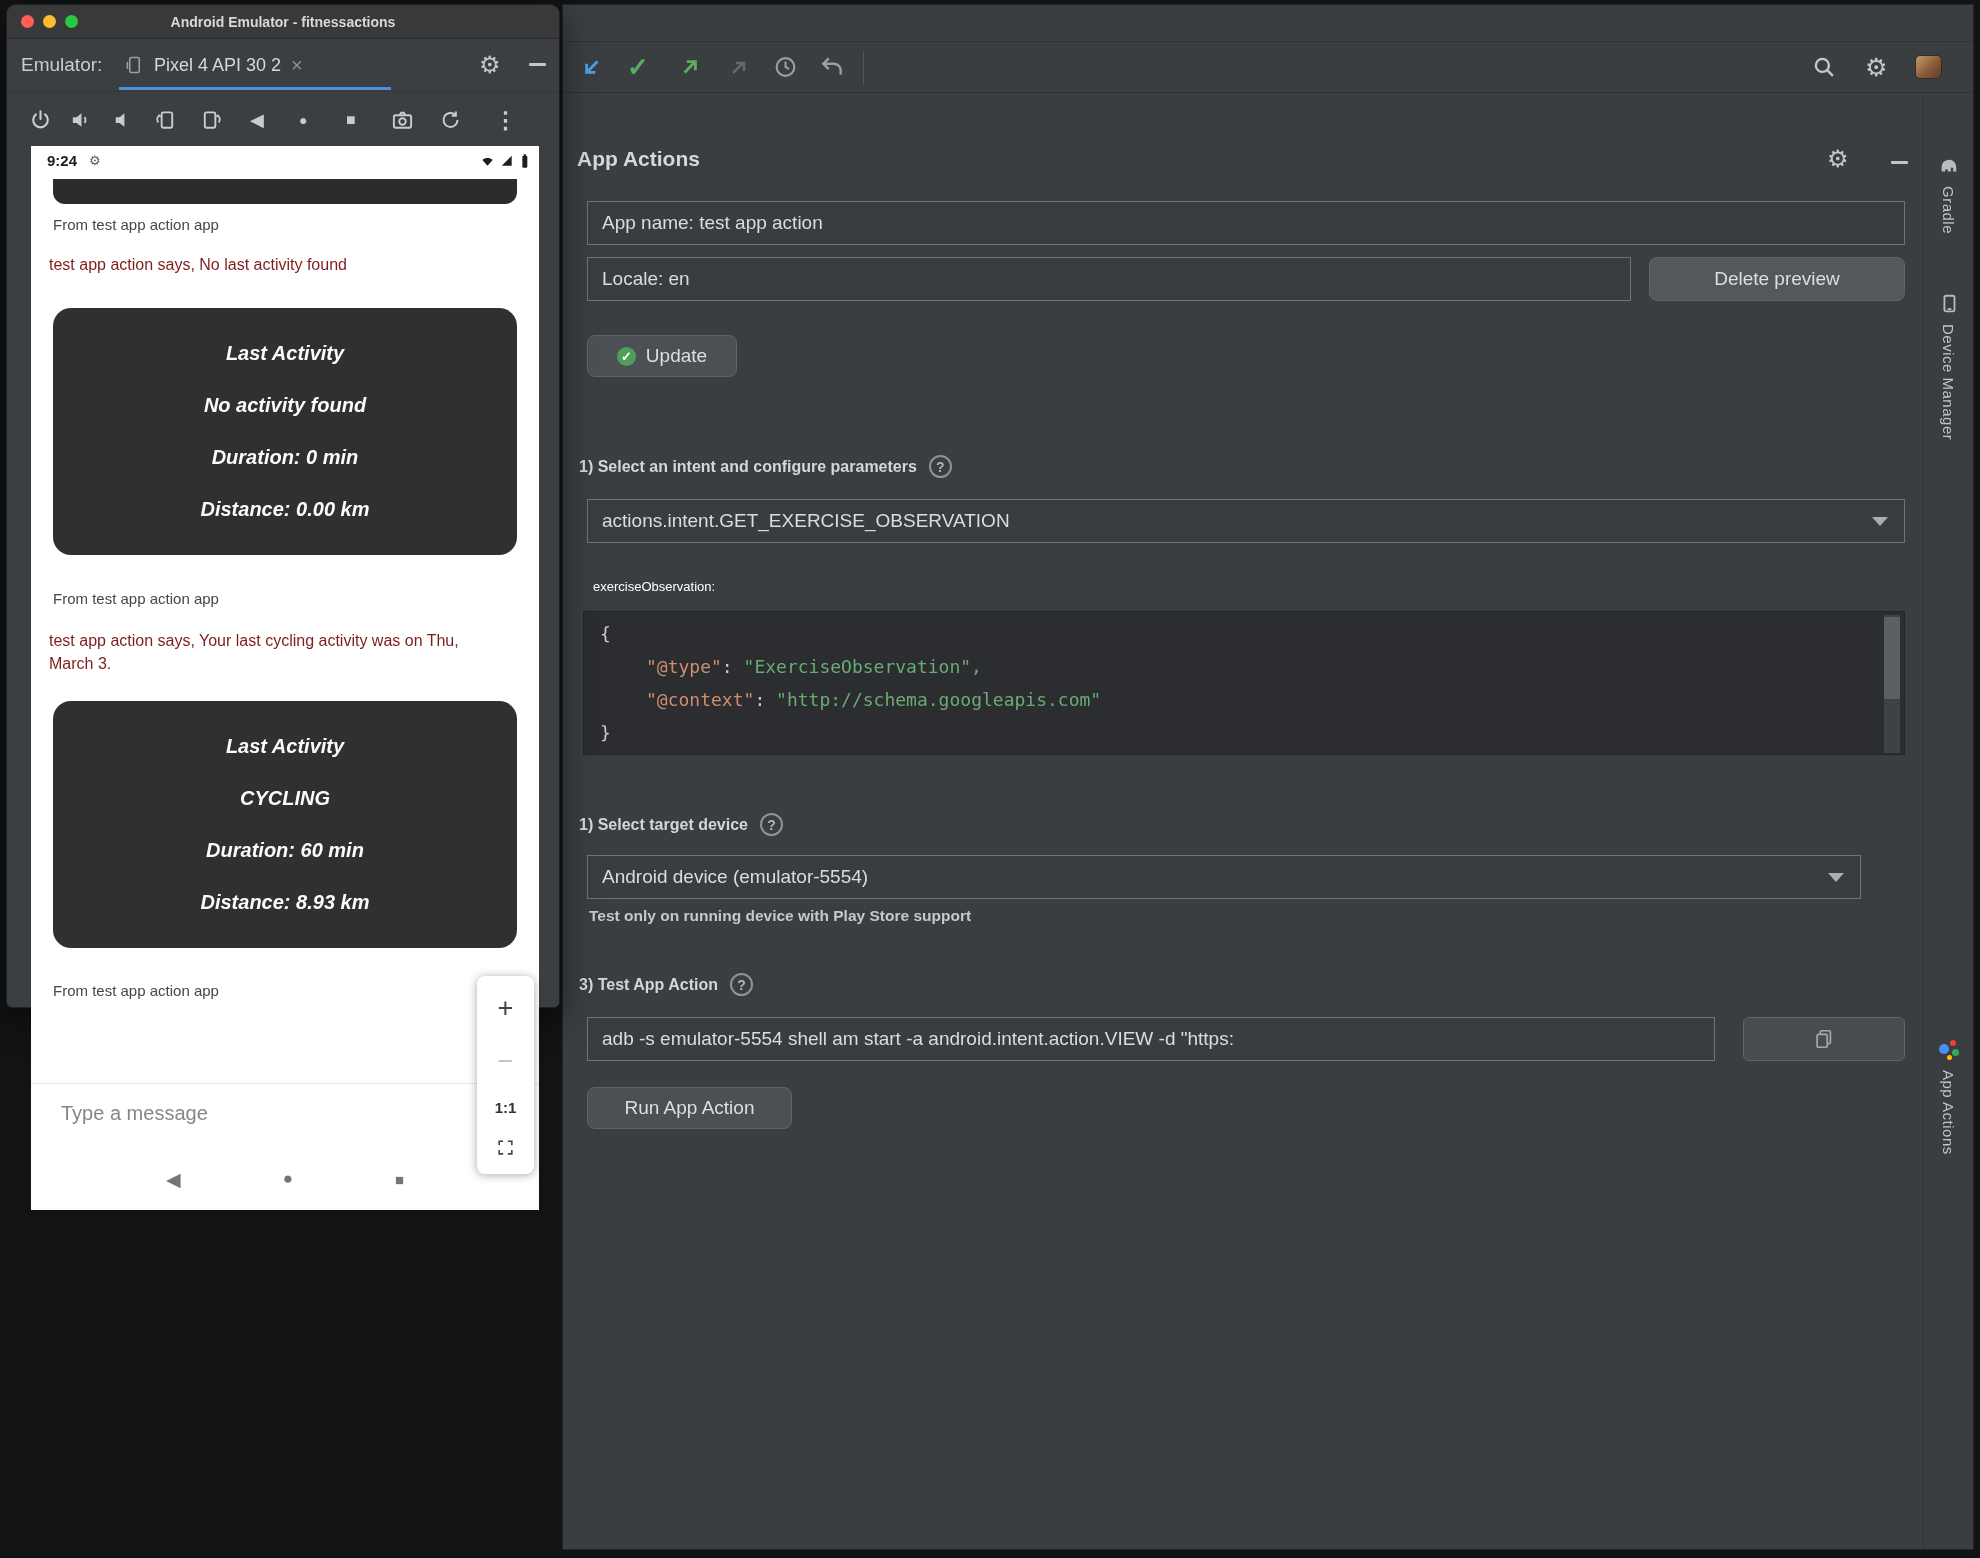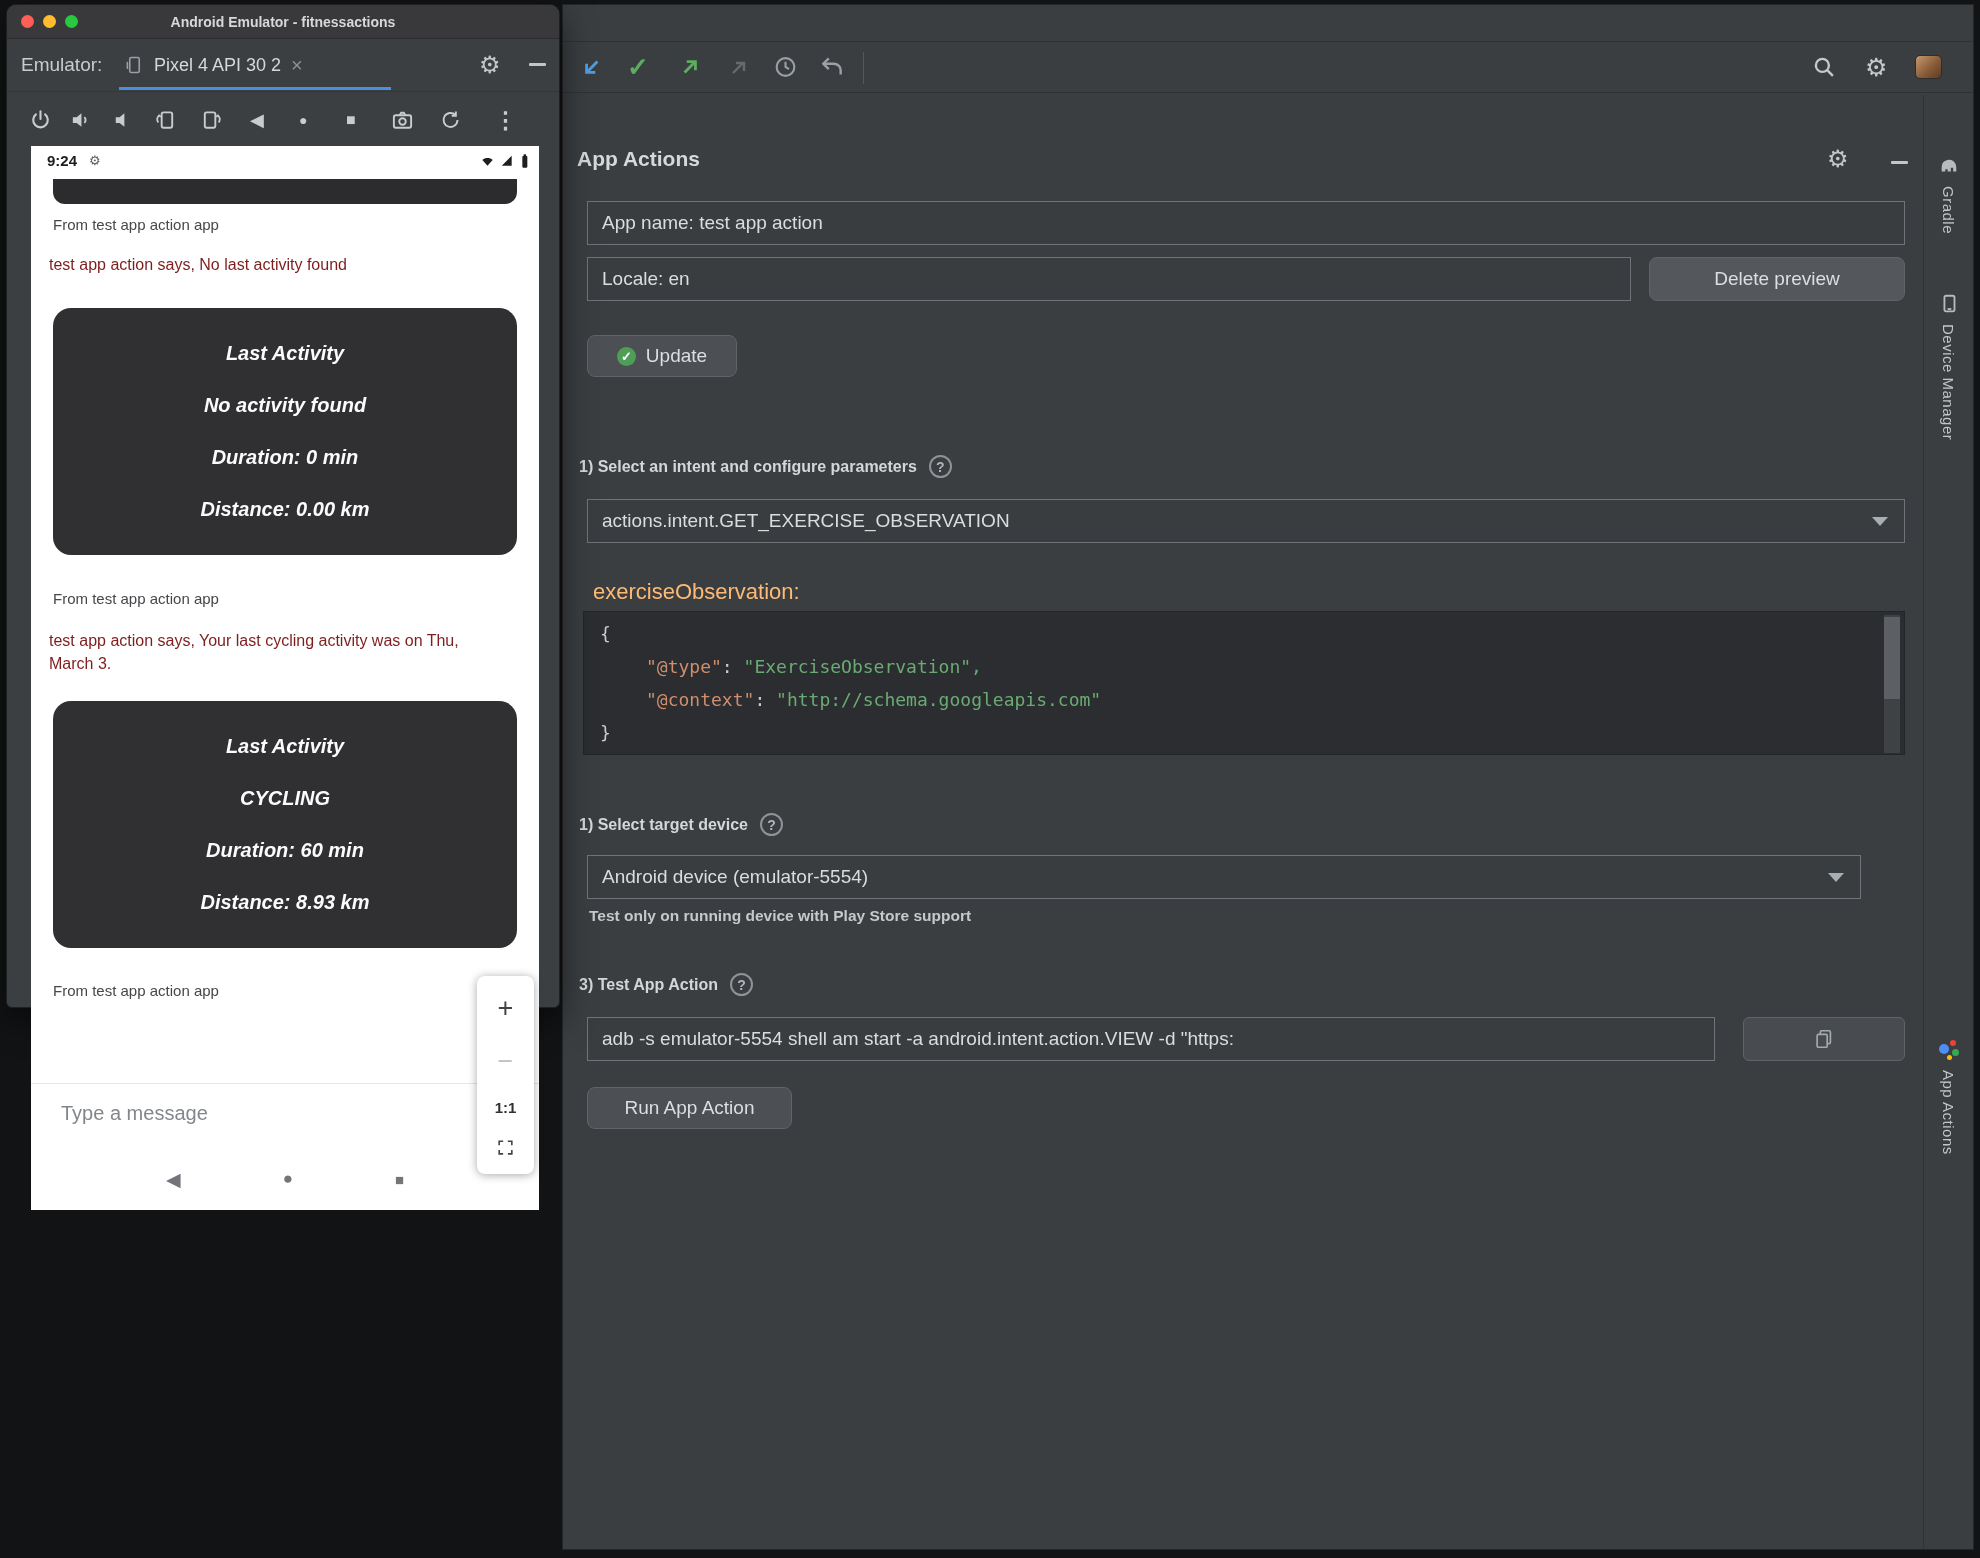--- a/index.html
+++ b/index.html
@@ -50,21 +50,21 @@
           font-size:14px; font-weight:bold; display:flex; align-items:center; justify-content:center; cursor:pointer; }
 
   .dropdown { position:absolute; background:#3a3d40; border:1px solid #70747a; color:#dadcde;
               font-size:19px; display:flex; align-items:center; padding:0 40px 0 14px; cursor:pointer; }
   .dd1 { left:24px; top:494px; width:1318px; height:44px; }
   .dd2 { left:24px; top:850px; width:1274px; height:44px; }
   .dd-arrow { position:absolute; right:16px; top:50%; margin-top:-4px; width:0; height:0;
               border-left:8px solid transparent; border-right:8px solid transparent;
               border-top:9px solid #a9aeb2; }
 
-  .param-label { position:absolute; left:30px; top:574px; font-size:22px; color:#fdba74; }
+  .param-label { position:absolute; left:30px; top:574px; font-size:13px; color:#ffffff; }
   .codebox { position:absolute; left:20px; top:606px; width:1322px; height:144px;
              background:#2b2d30; border:1px solid #232527; padding:5px 16px;
              font-family:"DejaVu Sans Mono", monospace; font-size:18px; line-height:33px; color:#c9cbce; }
   .code-line { white-space:pre; }
   .code-ind { padding-left:46px; }
   .jk { color:#cf8e6d; } .js { color:#6aab73; }
   .sb-track { position:absolute; right:4px; top:3px; width:16px; height:138px; background:#3f4245; }
   .sb-thumb { position:absolute; left:0; top:2px; width:16px; height:82px; background:#5c6064; }
 
   .hint { position:absolute; left:26px; top:902px; font-size:15.5px; font-weight:bold; color:#c6c8ca; }

